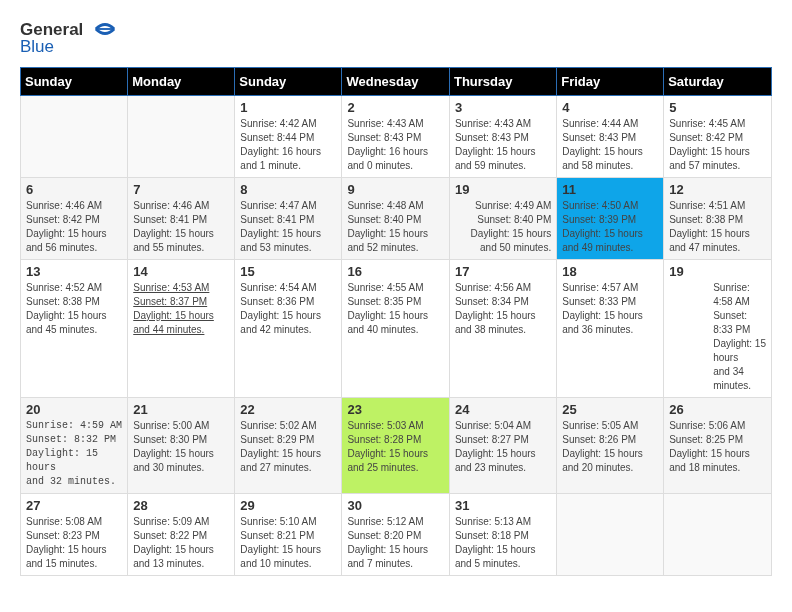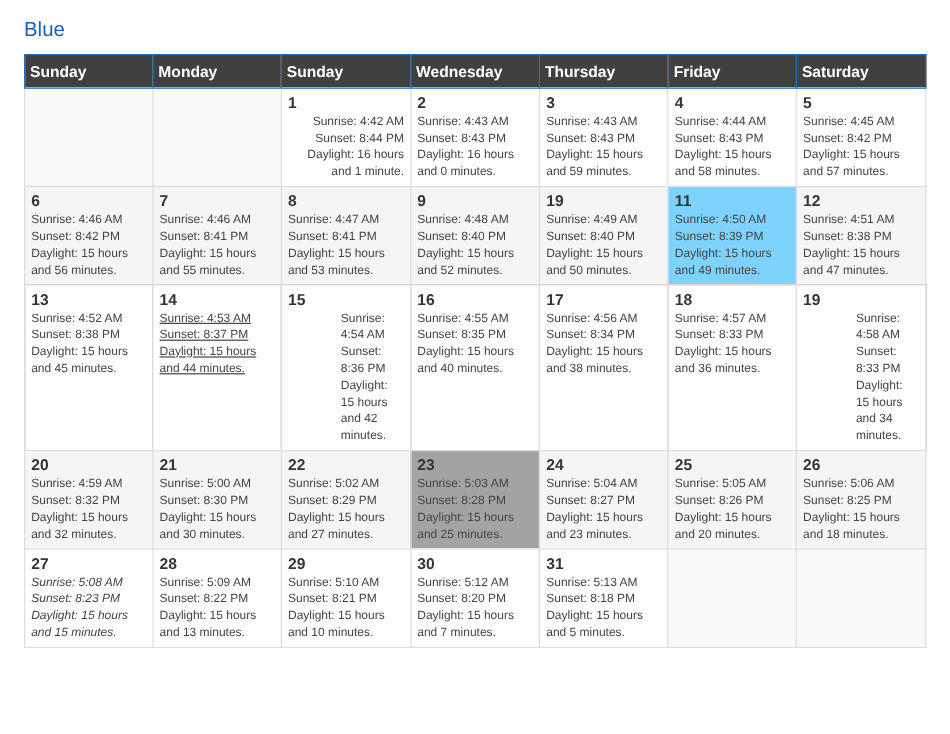--- a/index.html
+++ b/index.html
@@ -38,21 +38,21 @@
     .location {
       font-size: 16px;
       color: #555;
     }
     .calendar {
       width: 100%;
       border-collapse: collapse;
       border: 1px solid #ccc;
     }
     .calendar th {
-      background-color: #404040;
+      background-color: #000000;
       color: white;
       padding: 6px 4px;
       text-align: left;
       font-size: 13px;
       font-weight: bold;
       border: 1px solid #2a6db5;
     }
     .calendar td {
       vertical-align: top;
       padding: 4px 5px;
@@ -81,20 +81,27 @@
     .empty-cell {
       background: #f9f9f9;
     }
   </style>
 </head>
 <body>
 
 <div class="header">
   <div class="logo">
     <div style="line-height:1.1;">
+      <span style="display:block; font-size:17px; font-weight:bold; color:#333;">General
+        <svg class="logo-icon" viewBox="0 0 30 24" style="display:inline-block; vertical-align:middle; width:28px; height:22px;">
+          <path d="M5 12 Q15 2 25 12" fill="none" stroke="#1a5fb4" stroke-width="3"></path>
+          <path d="M5 12 Q15 22 25 12" fill="none" stroke="#1a5fb4" stroke-width="3"></path>
+          <line x1="5" y1="12" x2="25" y2="12" stroke="#1a5fb4" stroke-width="2"></line>
+        </svg>
+      </span>
       <span style="display:block; font-size:17px; font-weight:normal; color:#1a5fb4; margin-top:-4px;">Blue</span>
     </div>
   </div>
   <div class="title-section">
     <div class="month-year"></div>
     <div class="location"></div>
   </div>
 </div>
 
 <table class="calendar">
@@ -108,21 +115,21 @@
         <th>Friday</th>
         <th>Saturday</th>
       </tr>
   </thead>
   <tbody id="calendar-body">
   <tr style="background-color: rgb(255, 255, 255);">
         <td class="empty-cell" style="background-color: rgb(249, 249, 249);"></td>
         <td class="empty-cell" style="background-color: rgb(249, 249, 249);"></td>
         <td>
           <span class="day-number">1</span>
-          <div class="day-info" style="white-space: pre-line; text-align: right;">Sunrise: 4:42 AM
+          <div class="day-info" style="white-space: pre-line;">Sunrise: 4:42 AM
 Sunset: 8:44 PM
 Daylight: 16 hours
 and 1 minute.</div>
         </td>
         <td>
           <span class="day-number">2</span>
           <div class="day-info" style="white-space: pre-line;">Sunrise: 4:43 AM
 Sunset: 8:43 PM
 Daylight: 16 hours
 and 0 minutes.</div>
@@ -173,26 +180,26 @@
         </td>
         <td style="background-color: rgb(245, 245, 245);">
           <span class="day-number">9</span>
           <div class="day-info" style="white-space: pre-line;">Sunrise: 4:48 AM
 Sunset: 8:40 PM
 Daylight: 15 hours
 and 52 minutes.</div>
         </td>
         <td style="background-color: rgb(245, 245, 245);">
           <span class="day-number">19</span>
-          <div class="day-info" style="white-space: pre-line;">Sunrise: 4:49 AM
+          <div class="day-info" style="white-space: pre-line; text-align: right;">Sunrise: 4:49 AM
 Sunset: 8:40 PM
 Daylight: 15 hours
 and 50 minutes.</div>
         </td>
-        <td style="background-color: #7dd3fc;">
+        <td style="background-color: #0ea5e9;">
           <span class="day-number">11</span>
           <div class="day-info" style="white-space: pre-line;">Sunrise: 4:50 AM
 Sunset: 8:39 PM
 Daylight: 15 hours
 and 49 minutes.</div>
         </td>
         <td style="background-color: rgb(245, 245, 245);">
           <span class="day-number">12</span>
           <div class="day-info" style="white-space: pre-line;">Sunrise: 4:51 AM
 Sunset: 8:38 PM
@@ -210,21 +217,21 @@
         </td>
         <td>
           <span class="day-number">14</span>
           <div class="day-info" style="white-space: pre-line; text-decoration: underline;">Sunrise: 4:53 AM
 Sunset: 8:37 PM
 Daylight: 15 hours
 and 44 minutes.</div>
         </td>
         <td>
           <span class="day-number">15</span>
-          <div class="day-info" style="white-space: pre-line; margin-left: 44px;">Sunrise: 4:54 AM
+          <div class="day-info" style="white-space: pre-line;">Sunrise: 4:54 AM
 Sunset: 8:36 PM
 Daylight: 15 hours
 and 42 minutes.</div>
         </td>
         <td>
           <span class="day-number">16</span>
           <div class="day-info" style="white-space: pre-line;">Sunrise: 4:55 AM
 Sunset: 8:35 PM
 Daylight: 15 hours
 and 40 minutes.</div>
@@ -247,40 +254,40 @@
           <span class="day-number">19</span>
           <div class="day-info" style="white-space: pre-line; margin-left: 44px;">Sunrise: 4:58 AM
 Sunset: 8:33 PM
 Daylight: 15 hours
 and 34 minutes.</div>
         </td>
       </tr>
       <tr style="background-color: rgb(245, 245, 245);">
         <td style="background-color: rgb(245, 245, 245);">
           <span class="day-number">20</span>
-          <div class="day-info" style="white-space: pre-line;">Sunrise: 4:59 AM
+          <div class="day-info" style="white-space: pre-line; font-family: Liberation Mono, monospace;">Sunrise: 4:59 AM
 Sunset: 8:32 PM
 Daylight: 15 hours
 and 32 minutes.</div>
         </td>
         <td style="background-color: rgb(245, 245, 245);">
           <span class="day-number">21</span>
           <div class="day-info" style="white-space: pre-line;">Sunrise: 5:00 AM
 Sunset: 8:30 PM
 Daylight: 15 hours
 and 30 minutes.</div>
         </td>
         <td style="background-color: rgb(245, 245, 245);">
           <span class="day-number">22</span>
           <div class="day-info" style="white-space: pre-line;">Sunrise: 5:02 AM
 Sunset: 8:29 PM
 Daylight: 15 hours
 and 27 minutes.</div>
         </td>
-        <td style="background-color: #a3a3a3;">
+        <td style="background-color: #bef264;">
           <span class="day-number">23</span>
           <div class="day-info" style="white-space: pre-line;">Sunrise: 5:03 AM
 Sunset: 8:28 PM
 Daylight: 15 hours
 and 25 minutes.</div>
         </td>
         <td style="background-color: rgb(245, 245, 245);">
           <span class="day-number">24</span>
           <div class="day-info" style="white-space: pre-line;">Sunrise: 5:04 AM
 Sunset: 8:27 PM
@@ -298,21 +305,21 @@
           <span class="day-number">26</span>
           <div class="day-info" style="white-space: pre-line;">Sunrise: 5:06 AM
 Sunset: 8:25 PM
 Daylight: 15 hours
 and 18 minutes.</div>
         </td>
       </tr>
       <tr style="background-color: rgb(255, 255, 255);">
         <td>
           <span class="day-number">27</span>
-          <div class="day-info" style="white-space: pre-line; font-style: italic;">Sunrise: 5:08 AM
+          <div class="day-info" style="white-space: pre-line;">Sunrise: 5:08 AM
 Sunset: 8:23 PM
 Daylight: 15 hours
 and 15 minutes.</div>
         </td>
         <td>
           <span class="day-number">28</span>
           <div class="day-info" style="white-space: pre-line;">Sunrise: 5:09 AM
 Sunset: 8:22 PM
 Daylight: 15 hours
 and 13 minutes.</div>

